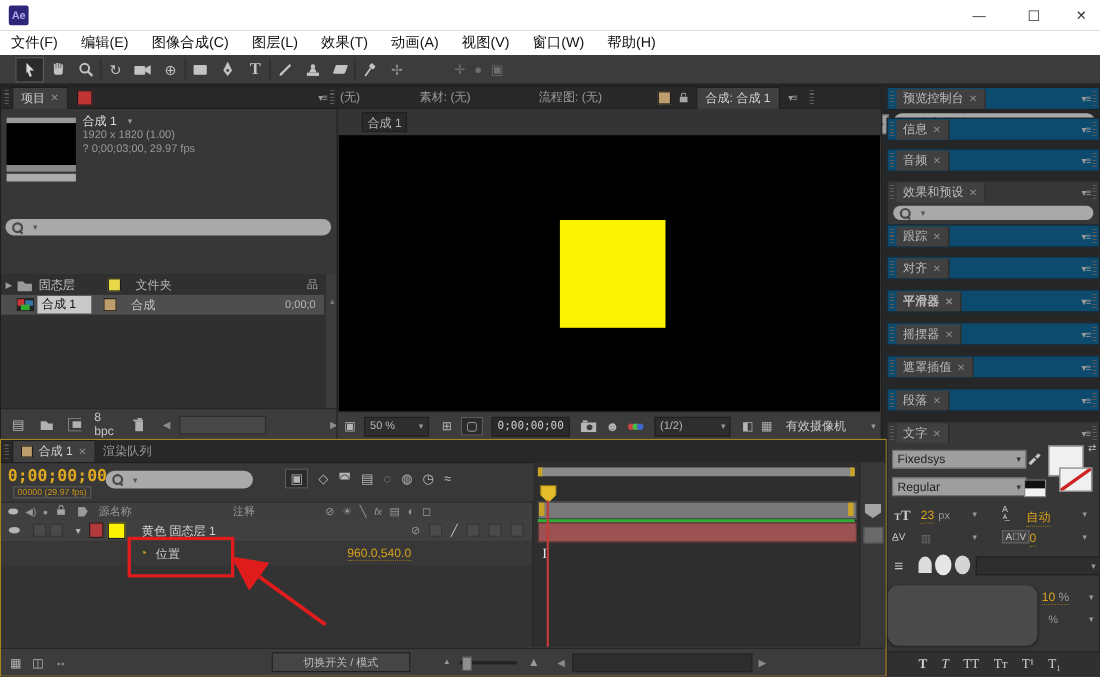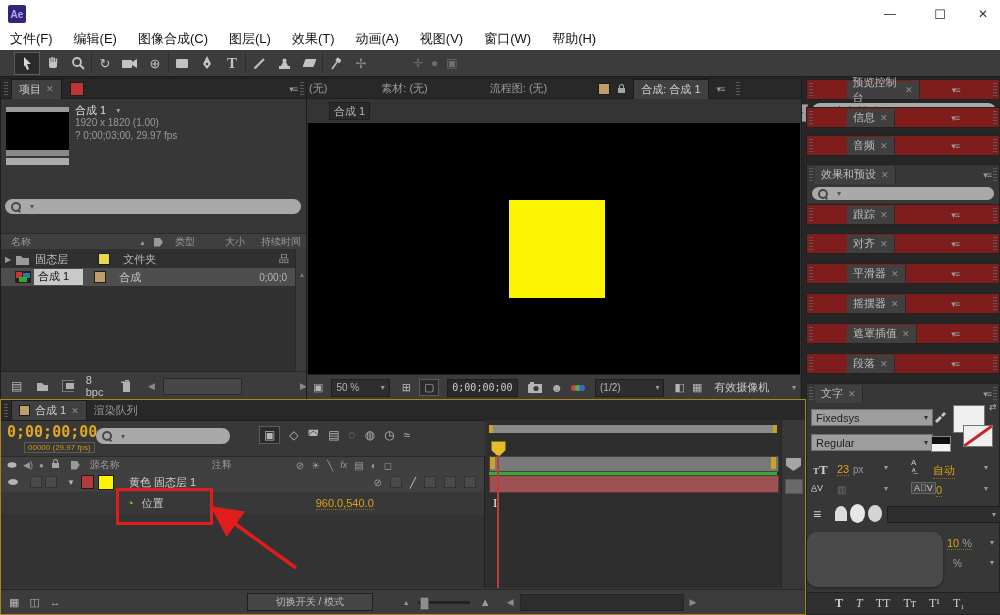--- a/index.html
+++ b/index.html
@@ -10,21 +10,21 @@
   .t10{font-size:10px}.t11{font-size:11px}.t12{font-size:12px}.t13{font-size:13px}
   .gray{color:#999}.lt{color:#c5c5c5}.dim{color:#6e6e6e}
   .grip{background-image:repeating-linear-gradient(180deg,#5a5a5a 0 1px,transparent 1px 3px);width:4px;}
   .hgrip{background-image:repeating-linear-gradient(90deg,#5a5a5a 0 1px,transparent 1px 3px);height:4px;}
   
   .tabbar{background:#282828;border-bottom:1px solid #1e1e1e;}
   .tab{color:#9a9a9a;font-size:11px;padding:2px 7px;display:flex;gap:5px;align-items:center;height:15px;}
   .tab.active{background:#404040;color:#d0d0d0;border:1px solid #1d1d1d;border-bottom:none;}
   .x{color:#8d8d8d;font-size:9px;}
   .pmenu{color:#9a9a9a;font-size:9px;letter-spacing:-1px;cursor:default;}
-  .panelbar{background:#7f1d1d;border:1px solid #222;display:flex;align-items:center;gap:32px;}
+  .panelbar{background:#0c4a6e;border:1px solid #222;display:flex;align-items:center;}
   .ptab{background:#404040;color:#bdbdbd;font-size:11px;padding:2px 6px;display:flex;gap:5px;align-items:center;border-right:1px solid #2a2a2a;height:14px;}
   
   .dd{background:#2e2e2e;border:1px solid #1f1f1f;color:#b5b5b5;font-size:10px;display:flex;align-items:center;padding:0 4px;justify-content:space-between;}
   .lightdd{background:#9e9e9e;color:#1e1e1e;border:1px solid #6f6f6f;}
   .car{color:#999;font-size:8px;margin-left:5px;}
   .lightdd .car{color:#333;}
   .search{background:#a9a9a9;border-radius:8px;display:flex;align-items:center;color:#3a3a3a;}
   .mag{width:6px;height:6px;border:2px solid #484848;border-radius:50%;position:relative;margin:0 4px 0 6px;flex:none;}
   .mag::after{content:"";position:absolute;width:4px;height:2px;background:#484848;transform:rotate(45deg);left:4px;top:6px;}
   .ic{color:#b5b5b5;text-align:center;cursor:default;}
@@ -171,28 +171,20 @@
       <span class="car">▾</span>
     </div>
     <div class="a t10 gray" style="left:74px;top:38px;">1920 x 1820 (1.00)</div>
     <div class="a t10 gray" style="left:74px;top:51px;">? 0;00;03;00, 29.97 fps</div>
 
     <div class="a search" style="left:4px;top:120px;width:296px;height:15px;">
       <span class="mag"></span>
       <span class="car" style="color:#555;">▾</span>
     </div>
 
-    <div class="a f t10 gray" style="left:0;top:154px;width:306px;height:16px;background:#3f3f3f;border-top:1px solid #2a2a2a;border-bottom:1px solid #2a2a2a;">
-      <span style="margin-left:10px;">名称</span>
-      <span style="margin-left:108px;font-size:7px;">▲</span>
-      <span style="width:9px;height:9px;background:#999;clip-path:polygon(0 0,65% 0,100% 50%,65% 100%,0 100%);margin-left:8px;"></span>
-      <span style="margin-left:12px;">类型</span>
-      <span style="margin-left:30px;">大小</span>
-      <span style="margin-left:16px;">持续时间</span>
-    </div>
     <div class="a" style="left:0;top:170px;width:294px;height:122px;background:#303030;"></div>
 
     <div class="a f" style="left:0;top:171px;width:294px;height:18px;">
       <span style="margin-left:4px;font-size:8px;color:#9a9a9a;">▶</span>
       <svg width="15" height="11" style="margin-left:4px;">
           <path d="M1 2 h5 l2 2 h6 v7 H1 z" fill="#9a9a9a"></path>
         </svg>
       <span class="t11" style="color:#c0c0c0;margin-left:5px;">固态层</span>
       <span class="swatch" style="width: 10px; height: 10px; margin-left: 30px; background: rgb(232, 216, 74);"></span>
       <span class="t11" style="color:#b5b5b5;margin-left:13px;">文件夹</span>
@@ -354,21 +346,21 @@
   </div>
   <div class="a panelbar" style="left:806px;top:233px;width:192px;height:19px;">
     <div class="grip" style="height:13px;margin:0 2px;"></div>
     <div class="ptab">
         <span>对齐</span>
         <span class="x">✕</span>
       </div>
     <span class="pmenu" style="margin-left:auto;margin-right:2px;">▾≡</span>
     <div class="grip" style="height:13px;margin-right:2px;"></div>
   </div>
-  <div class="a panelbar" style="left:806px;top:263px;width:192px;height:19px;">
+  <div class="a panelbar" style="left:806px;top:263px;width:192px;height:19px;font-weight:bold;">
     <div class="grip" style="height:13px;margin:0 2px;"></div>
     <div class="ptab">
         <span>平滑器</span>
         <span class="x">✕</span>
       </div>
     <span class="pmenu" style="margin-left:auto;margin-right:2px;">▾≡</span>
     <div class="grip" style="height:13px;margin-right:2px;"></div>
   </div>
   <div class="a panelbar" style="left:806px;top:293px;width:192px;height:19px;">
     <div class="grip" style="height:13px;margin:0 2px;"></div>
@@ -483,21 +475,21 @@
         <span class="swatch" style="width: 9px; height: 9px; background: rgb(191, 158, 110);"></span>
         <span>合成 1</span>
           <span class="x">✕</span>
       </div>
       <div class="tab">
           <span>渲染队列</span>
         </div>
     </div>
 
     <div class="a" style="left:6px;top:23px;font-family:'DejaVu Sans Mono',monospace;font-size:15px;font-weight:bold;color:#e0a81f;">0;00;00;00</div>
-    <div class="a" style="left:23px;top:42px;border:1px solid #5a5a5a;color:#c8961e;font-size:8px;padding:0 3px;">00000 (29.97 fps)</div>
+    <div class="a" style="left:11px;top:42px;border:1px solid #5a5a5a;color:#c8961e;font-size:8px;padding:0 3px;">00000 (29.97 fps)</div>
     <div class="a search" style="left:95px;top:28px;width:134px;height:16px;">
       <span class="mag"></span>
       <span class="car" style="color:#555;">▾</span>
     </div>
     <div class="a f" style="left:258px;top:26px;gap:9px;">
       <span class="ic t12" style="border:1px solid #5c5c5c;background:#2b2b2b;padding:1px 4px;">▣</span>
       <span class="ic t12">◇</span>
       <span class="ic t12">◚</span>
       <span class="ic t12">▤</span>
       <span class="ic t12">◌</span>

